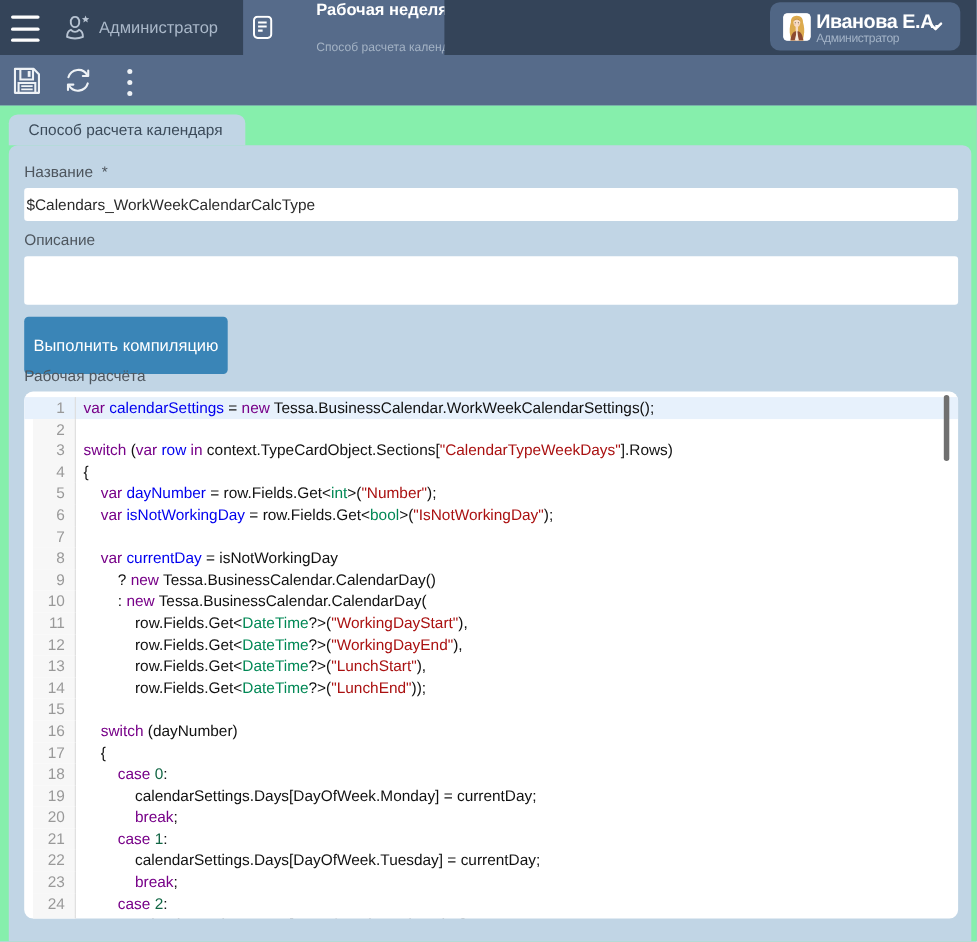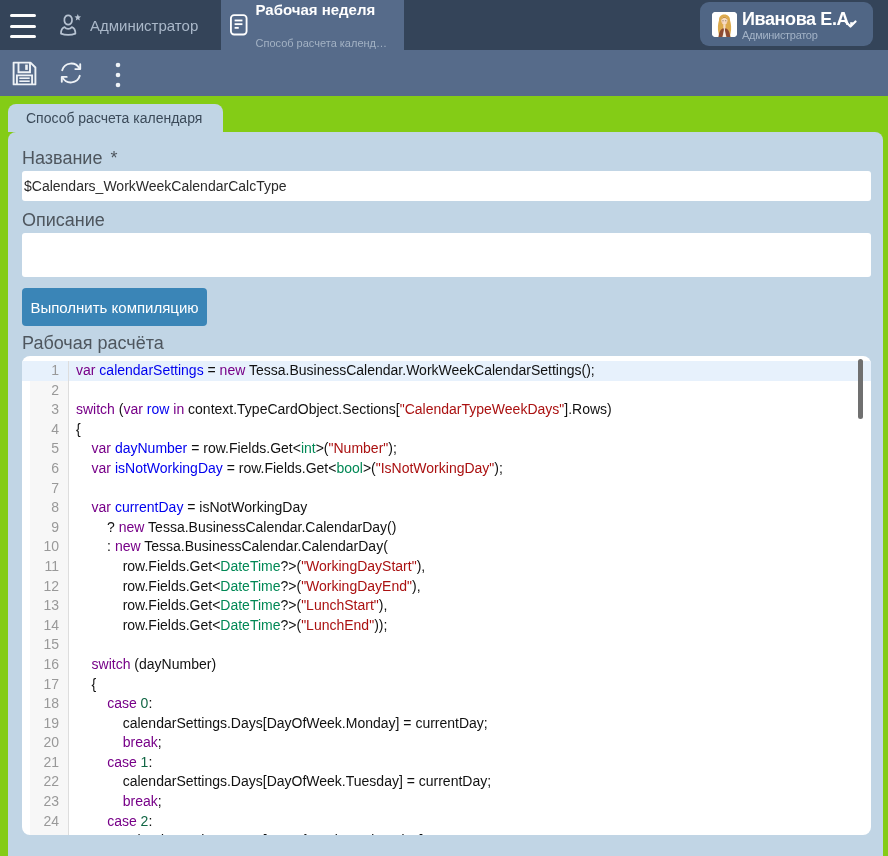--- a/index.html
+++ b/index.html
@@ -6,55 +6,55 @@
   html,body { width:888px; height:856px; overflow:hidden; }
   body { font-family:"Liberation Sans", sans-serif; background:#97b9d1; position:relative; }
 
   
   .topbar { position:absolute; left:0; top:0; width:888px; height:50px; background:#344459; }
   .hamburger { position:absolute; left:10px; top:14px; width:26px; height:24px; display:flex; flex-direction:column; justify-content:space-between; cursor:pointer; }
   .hamburger span { display:block; height:3px; background:#fdfdfd; border-radius:1.5px; }
   .ws-tab { position:absolute; left:46px; top:0; height:50px; display:flex; align-items:center; cursor:pointer; }
   .ws-tab svg { margin-left:12px; }
   .ws-tab .lbl { margin-left:7px; font-size:15px; color:#aab8c9; }
-  .doc-tab { position:absolute; left:221px; top:0; width:183px; height:50px; background:#566b8a; display:flex; align-items:center; cursor:pointer; }
+  .doc-tab { position:absolute; left:221px; top:0; width:183px; height:50px; background:#566b8a; display:flex; align-items:center; cursor:pointer;gap:32px; }
   .doc-tab svg { margin-left:9px; flex:none; }
   .doc-tab .txt { margin-left:8px; overflow:hidden; }
   .doc-tab .t { font-size:15px; font-weight:bold; color:#ffffff; line-height:18px; white-space:nowrap; }
   .doc-tab .st { font-size:11px; color:#a3b2c4; line-height:12px; margin-top:18px; white-space:nowrap; }
   .user-chip { position:absolute; left:700px; top:2px; width:173px; height:44px; background:#506685; border-radius:9px; cursor:pointer; }
   .user-chip .avatar { position:absolute; left:12px; top:10px; width:25px; height:25px; border-radius:4px; overflow:hidden; background:#fff; }
   .user-chip .uname { position:absolute; left:42px; top:7px; font-size:18px; letter-spacing:-0.4px; font-weight:bold; color:#ffffff; white-space:nowrap; }
   .user-chip .urole { position:absolute; left:42px; top:27px; font-size:11px; letter-spacing:-0.3px; color:#a2b2c6; white-space:nowrap; }
   .user-chip .chev { position:absolute; left:144px; top:18px; }
 
   
   .toolbar { position:absolute; left:0; top:50px; width:888px; height:46px; background:#566b8a; }
   .tool-btn { position:absolute; top:0; height:46px; display:flex; align-items:center; justify-content:center; cursor:pointer; }
   .tool-save { left:4px; width:40px; }
   .tool-refresh { left:51px; width:40px; }
   .tool-kebab { left:100px; width:36px; padding-top:4px; }
 
   
-  .content { position:absolute; left:0; top:96px; width:888px; height:760px; background:#84cc16; overflow:hidden; }
+  .content { position:absolute; left:0; top:96px; width:888px; height:760px; background:#86efac; overflow:hidden; }
   .panel-tab { position:absolute; left:8px; top:8px; height:28px; padding:0 21px 0 18px; background:#c1d5e5; border-radius:8px 8px 0 0; display:flex; align-items:center; cursor:pointer; }
   .panel-tab span { font-size:14px; font-weight:500; color:#3b4a59; white-space:nowrap; }
   .panel { position:absolute; left:8px; top:36px; width:875px; height:740px; background:#c1d5e5; border-radius:8px 8px 0 0; }
 
-  .fld-label { position:absolute; left:22px; font-size:18px; color:#4e565e; white-space:nowrap; }
+  .fld-label { position:absolute; left:22px; font-size:14px; color:#4e565e; white-space:nowrap; }
   .req-mark { margin-left:8px; }
   .lbl-name { top:52px; }
   .lbl-desc { top:114px; }
   .lbl-script { top:237px; }
 
   .inp { position:absolute; left:22px; width:849px; background:#ffffff; border:none; border-radius:3px; font-family:"Liberation Sans",sans-serif; font-size:14px; color:#2b2b2b; outline:none; }
   .inp-name { top:75px; height:30px; padding:0 2px; }
   .inp-desc { top:137px; height:44px; padding:6px 10px; resize:none; }
 
-  .btn-compile { position:absolute; left:22px; top:192px; width:185px; height:38px; background:#3a85b7; color:#ffffff; border:none; border-radius:4px; font-family:"Liberation Sans",sans-serif; font-size:15px; cursor:pointer; }
+  .btn-compile { position:absolute; left:22px; top:192px; width:185px; height:52px; background:#3a85b7; color:#ffffff; border:none; border-radius:4px; font-family:"Liberation Sans",sans-serif; font-size:15px; cursor:pointer; }
 
   
   .editor { position:absolute; left:22px; top:260px; width:849px; height:479px; background:#ffffff; border-radius:8px; overflow:hidden; font-size:14px; }
   .ed-lines { position:absolute; left:0; top:5px; right:0; }
   .ed-row { display:flex; height:19.6px; line-height:19.6px; white-space:pre; }
   .ed-row.active { background:#e7f1fc; }
   .ed-pad { width:8px; flex:none; }
   .ed-ln { width:39px; flex:none; background:#f7f7f7; border-right:1px solid #dddddd; color:#999999; text-align:right; padding-right:9px; }
   .ed-row.active .ed-ln { background:transparent; }
   .ed-code { padding-left:7px; color:#111111; }

